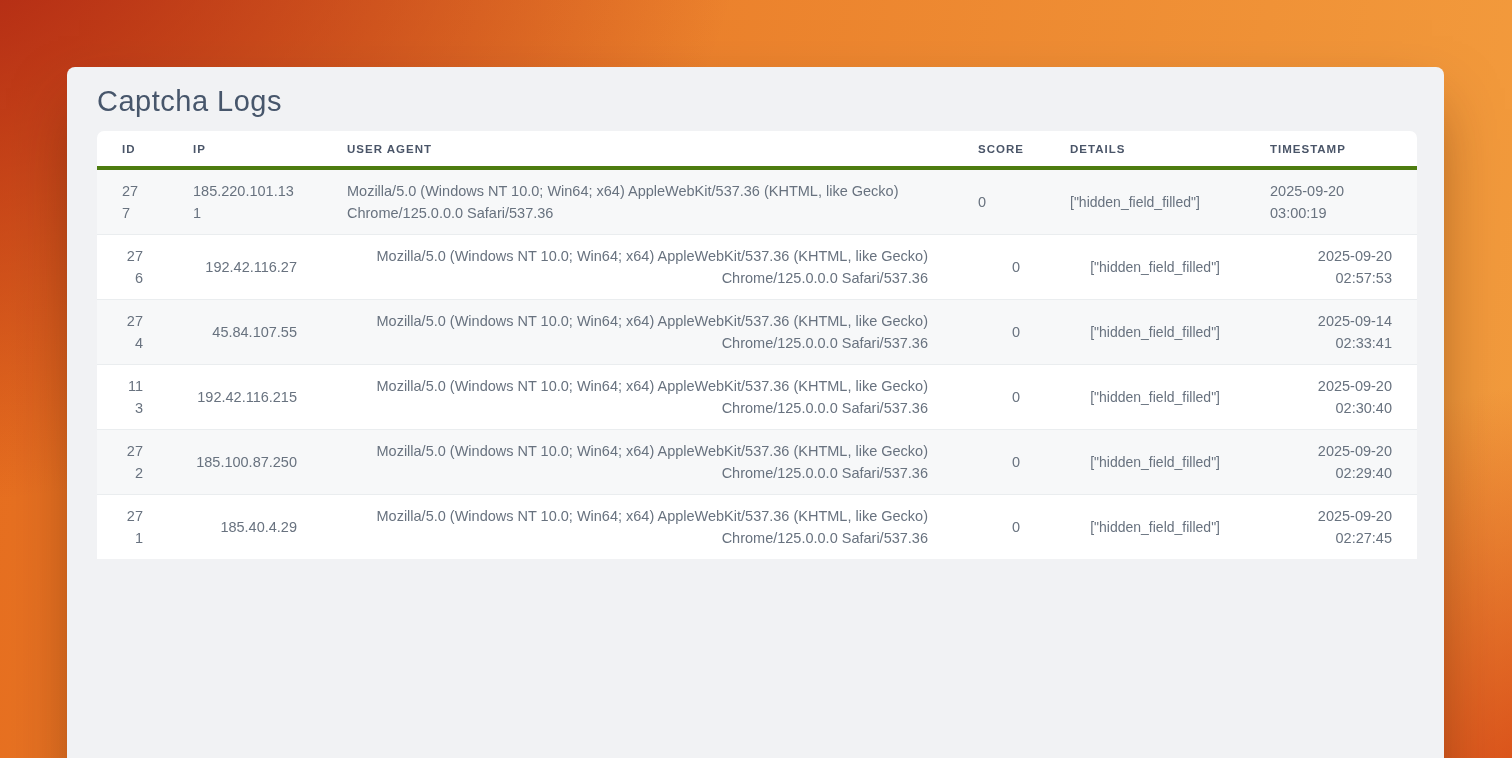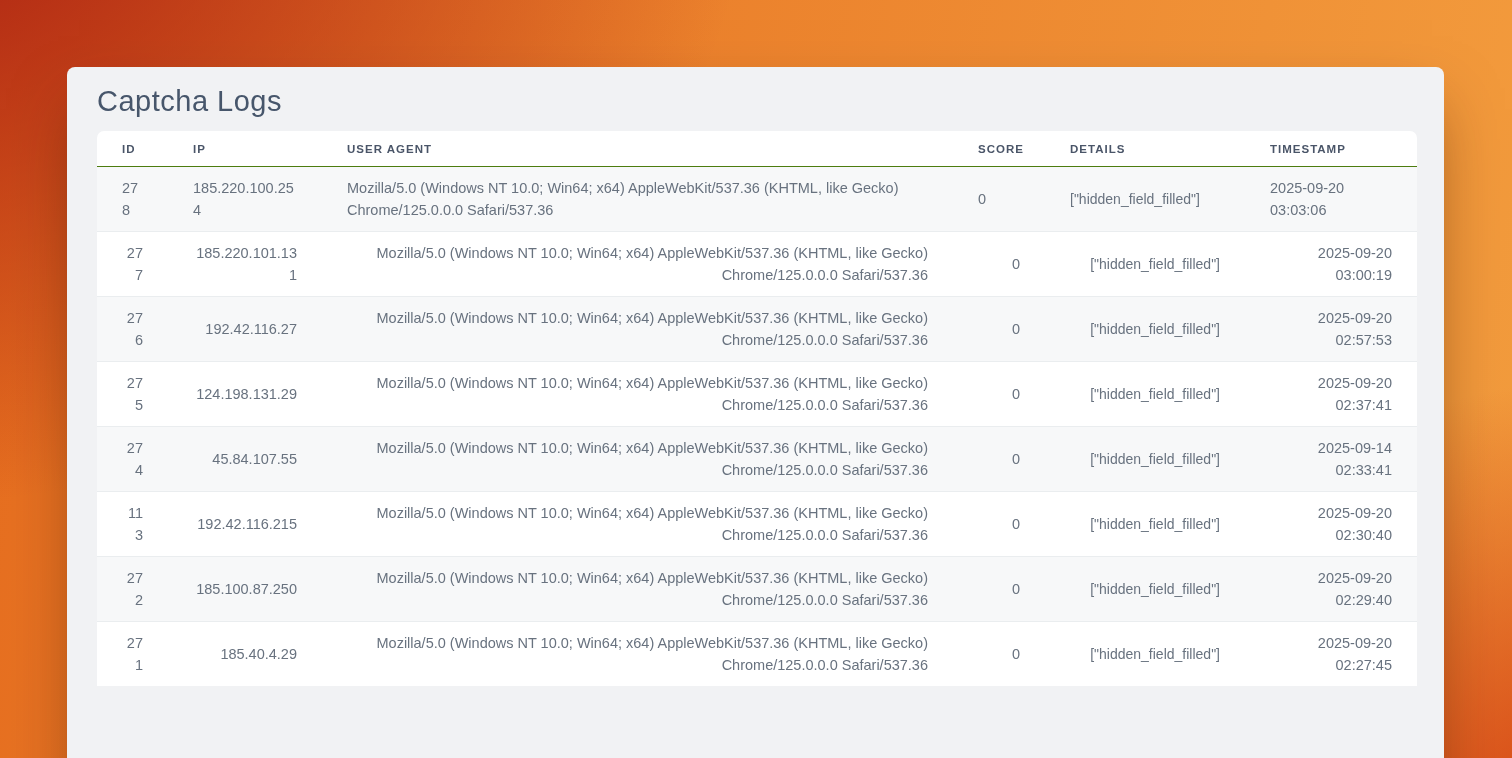--- a/index.html
+++ b/index.html
@@ -47,21 +47,21 @@
   }
   th {
     text-align: left;
     padding: 12px 25px 11px 25px;
     font-size: 11.5px;
     font-weight: 700;
     letter-spacing: 1px;
     color: #4a5568;
     white-space: nowrap;
   }
-  thead tr { border-bottom: 1px solid #4d7c0f; }
+  thead tr { border-bottom: 4px solid #4d7c0f; }
   tbody tr + tr { border-top: 1px solid #eaedef; text-align: right; }
   tbody tr:nth-child(odd) { background: #f7f8f9; }
   td {
     padding: 10px 25px;
     font-size: 14.5px;
     line-height: 22px;
     color: #68727f;
     vertical-align: middle;
     word-wrap: break-word;
   }
@@ -87,50 +87,34 @@
           <th>ID</th>
           <th>IP</th>
           <th>USER AGENT</th>
           <th>SCORE</th>
           <th>DETAILS</th>
           <th>TIMESTAMP</th>
         </tr>
       </thead>
       <tbody>
         <tr>
-          <td>278</td>
-          <td>185.220.100.254</td>
-          <td>Mozilla/5.0 (Windows NT 10.0; Win64; x64) AppleWebKit/537.36 (KHTML, like Gecko) Chrome/125.0.0.0 Safari/537.36</td>
-          <td>0</td>
-          <td class="c-details">["hidden_field_filled"]</td>
-          <td>2025-09-20 03:03:06</td>
-        </tr>
-        <tr>
           <td>277</td>
           <td>185.220.101.131</td>
           <td>Mozilla/5.0 (Windows NT 10.0; Win64; x64) AppleWebKit/537.36 (KHTML, like Gecko) Chrome/125.0.0.0 Safari/537.36</td>
           <td>0</td>
           <td class="c-details">["hidden_field_filled"]</td>
           <td>2025-09-20 03:00:19</td>
         </tr>
         <tr>
           <td>276</td>
           <td>192.42.116.27</td>
           <td>Mozilla/5.0 (Windows NT 10.0; Win64; x64) AppleWebKit/537.36 (KHTML, like Gecko) Chrome/125.0.0.0 Safari/537.36</td>
           <td>0</td>
           <td class="c-details">["hidden_field_filled"]</td>
           <td>2025-09-20 02:57:53</td>
-        </tr>
-        <tr>
-          <td>275</td>
-          <td>124.198.131.29</td>
-          <td>Mozilla/5.0 (Windows NT 10.0; Win64; x64) AppleWebKit/537.36 (KHTML, like Gecko) Chrome/125.0.0.0 Safari/537.36</td>
-          <td>0</td>
-          <td class="c-details">["hidden_field_filled"]</td>
-          <td>2025-09-20 02:37:41</td>
         </tr>
         <tr>
           <td>274</td>
           <td>45.84.107.55</td>
           <td>Mozilla/5.0 (Windows NT 10.0; Win64; x64) AppleWebKit/537.36 (KHTML, like Gecko) Chrome/125.0.0.0 Safari/537.36</td>
           <td>0</td>
           <td class="c-details">["hidden_field_filled"]</td>
           <td>2025-09-14 02:33:41</td>
         </tr>
         <tr>

